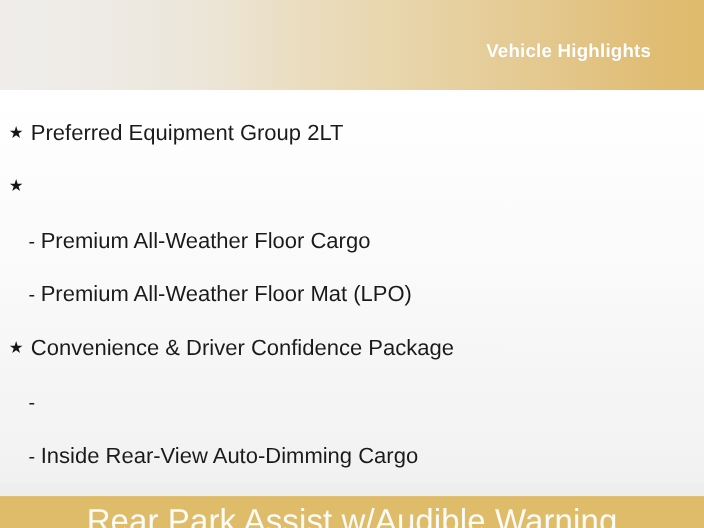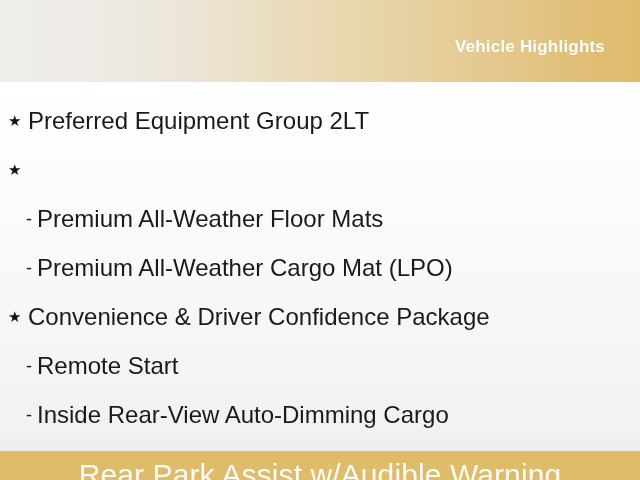--- a/index.html
+++ b/index.html
@@ -42,21 +42,21 @@
     display: flex;
     align-items: center;
     justify-content: flex-end;
   }
 
   .header-title {
     color: #ffffff;
     font-size: 17px;
     font-weight: bold;
     letter-spacing: 0.2px;
-    padding-right: 35px;
+    padding-right: 48px;
     padding-top: 12px;
     white-space: nowrap;
     text-shadow: 0 0 1px rgba(180,150,90,0.25);
   }
 
   
   .features {
     flex: 1 1 auto;
     position: relative;
     padding: 14px 0 0 0;
@@ -91,21 +91,21 @@
 
   .bullet-dash {
     flex: 0 0 auto;
     width: 11px;
     font-size: 18px;
     line-height: 1;
     color: #1a1a1a;
   }
 
   .feature-label {
-    font-size: 24px;
+    font-size: 20px;
     color: #1a1a1a;
     line-height: 22px;
     white-space: nowrap;
   }
 
   
   .footer-gap {
     flex: 0 0 12px;
     background: #eeeeee;
   }
@@ -143,36 +143,35 @@
       <span class="bullet-star">★</span>
       <span class="feature-label">Preferred Equipment Group 2LT</span>
     </li>
 
     <li class="feature-row level-main">
       <span class="bullet-star">★</span>
     </li>
 
     <li class="feature-row level-sub">
       <span class="bullet-dash">-</span>
-      <span class="feature-label">Premium All-Weather Floor Mats</span>
+      <span class="feature-label">Premium All-Weather Floor Cargo</span>
     </li>
 
     <li class="feature-row level-sub">
       <span class="bullet-dash">-</span>
-      <span class="feature-label">Premium All-Weather Cargo Mat (LPO)</span>
+      <span class="feature-label">Premium All-Weather Floor Mat (LPO)</span>
     </li>
 
     <li class="feature-row level-main">
       <span class="bullet-star">★</span>
       <span class="feature-label">Convenience &amp; Driver Confidence Package</span>
     </li>
 
     <li class="feature-row level-sub">
       <span class="bullet-dash">-</span>
-      <span class="feature-label">Remote Start</span>
     </li>
 
     <li class="feature-row level-sub">
       <span class="bullet-dash">-</span>
       <span class="feature-label">Inside Rear-View Auto-Dimming Cargo</span>
     </li>
 
   </ul>
 
   <div class="footer-gap"></div>

